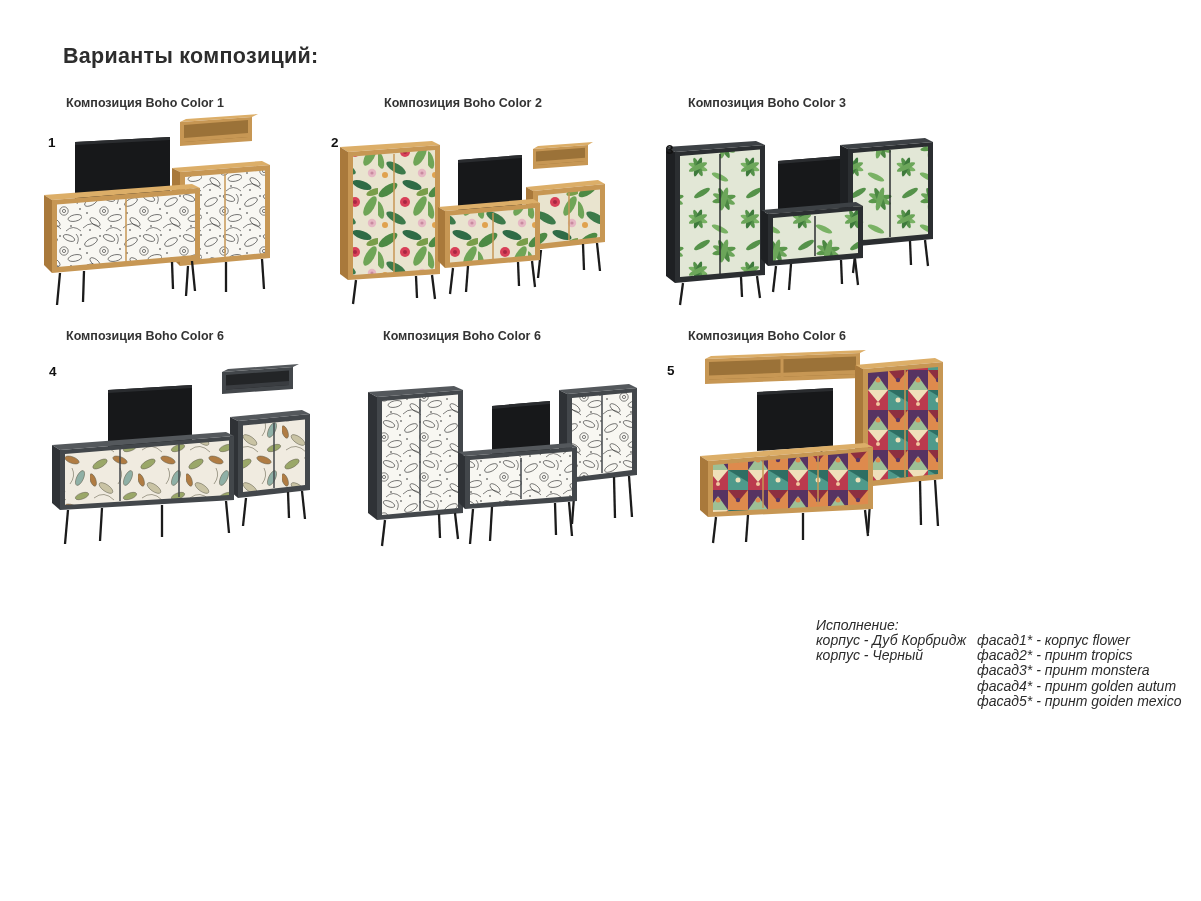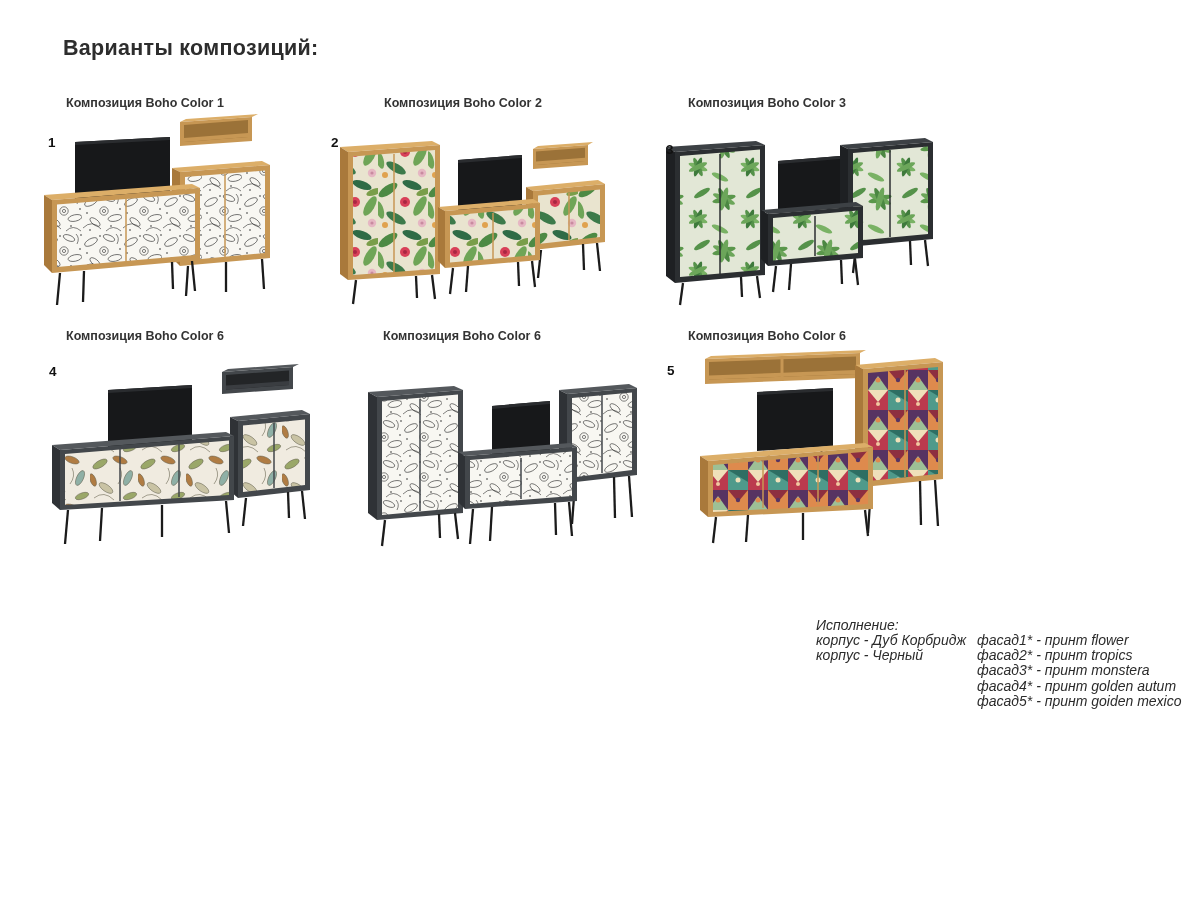--- a/index.html
+++ b/index.html
@@ -1,19 +1,19 @@
 <!DOCTYPE html>
 <html><head>
 <meta charset="utf-8">
 <style>
   html,body{margin:0;padding:0;background:#fff;}
   body{width:1201px;height:901px;position:relative;overflow:hidden;
        font-family:"Liberation Sans", sans-serif;}
   .abs{position:absolute;}
-  .title{font-size:21.5px;font-weight:800;color:#2d2d2d;letter-spacing:.3px;}
+  .title{font-size:21.5px;font-weight:800;color:#2d2d2d;letter-spacing:.3px;margin-top:8px;}
   .lbl{font-size:12.5px;color:#333;font-weight:bold;}
   .num{font-size:13.5px;font-weight:bold;color:#111;z-index:5;}
   .legend{font-size:14px;line-height:15.2px;color:#2b2b2b;font-style:italic;}
   svg.scene{position:absolute;z-index:1;}
 </style>
 </head>
 <body>
 
 <svg width="0" height="0" style="position:absolute" aria-hidden="true">
 <defs>
@@ -377,18 +377,18 @@
       </g>
   </g>
 </svg>
 
 <div class="abs legend" style="left:816px;top:618px">
   <div>Исполнение:</div>
   <div>корпус - Дуб Корбридж</div>
   <div>корпус - Черный</div>
 </div>
 <div class="abs legend" style="left:977px;top:633px">
-  <div>фасад1* - принт flower</div>
+  <div>фасад1* - корпус flower</div>
   <div>фасад2* - принт tropics</div>
   <div>фасад3* - принт monstera</div>
   <div>фасад4* - принт golden autum</div>
   <div>фасад5* - принт goiden mexico</div>
 </div>
 
 </body></html>

